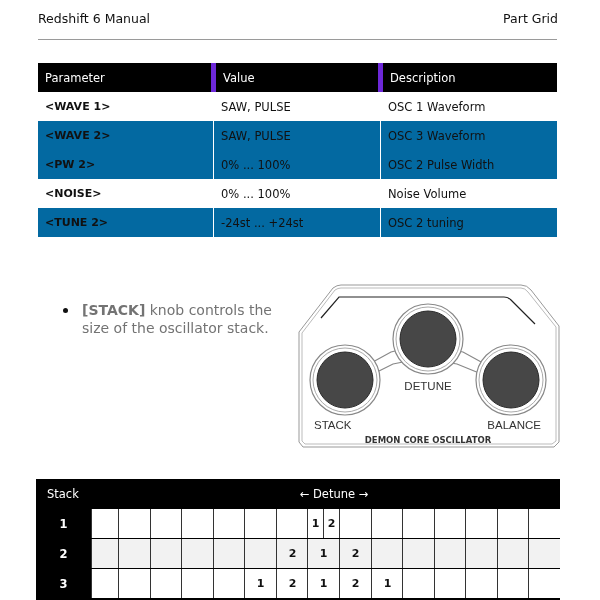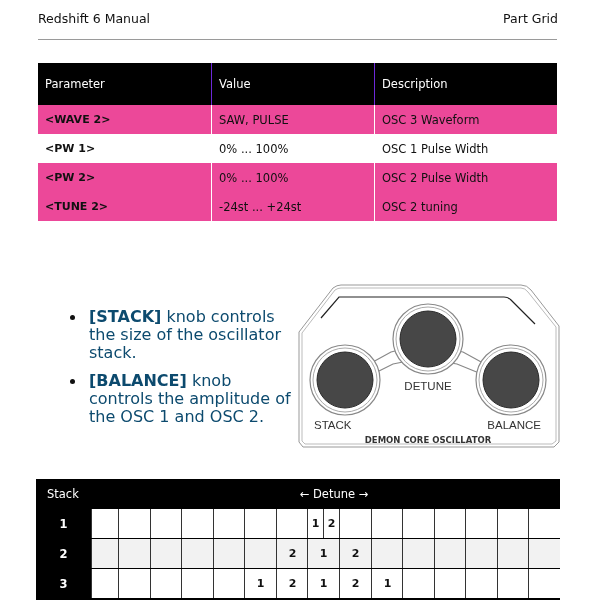--- a/index.html
+++ b/index.html
@@ -5,30 +5,30 @@
   html, body { margin: 0; padding: 0; background: #ffffff; }
   body { width: 600px; height: 600px; position: relative; overflow: hidden;
          font-family: "DejaVu Sans", sans-serif; color: #111; }
   .hdr-left { position: absolute; left: 38px; top: 11px; font-size: 12.5px; font-weight: 500; }
   .hdr-right { position: absolute; right: 42px; top: 11px; font-size: 12.5px; font-weight: 500; }
   .hdr-rule { position: absolute; left: 38px; top: 39px; width: 519px; height: 1px; background: #9a9a9a; }
 
   table.params { position: absolute; left: 38px; top: 63px; width: 519px; border-collapse: collapse;
                  font-size: 11.5px; }
   table.params th { background: #000; color: #fff; font-weight: 500; text-align: left;
-                    height: 42px; padding: 0 0 0 7px; }
-  table.params th + th { border-left: 1px solid #6d28d9; }
+                    height: 29px; padding: 0 0 0 7px; }
+  table.params th + th { border-left: 5px solid #6d28d9; }
   table.params td { height: 29px; padding: 0 0 0 7px; }
-  table.params tr.alt td { background: #ec4899; }
+  table.params tr.alt td { background: #0369a1; }
   table.params td.param { font-weight: bold; font-size: 11px; }
   table.params td + td { border-left: 1px solid #ffffff; }
   .c1 { width: 166px; } .c2 { width: 155px; }
 
-  ul.bullets { position: absolute; left: 56px; top: 296px; width: 225px; margin: 12px; padding: 0;
-               list-style: none; font-size: 16px; line-height: 18px; color: #0c4a6e; }
+  ul.bullets { position: absolute; left: 56px; top: 296px; width: 225px; margin: 5px; padding: 0;
+               list-style: none; font-size: 14px; line-height: 18px; color: #737373; }
   ul.bullets li { position: relative; padding-left: 21px; margin-bottom: 10px; }
   ul.bullets li .dot { position: absolute; left: 2px; top: 7px; width: 5px; height: 5px; border-radius: 50%; background: #111; }
   ul.bullets b { font-weight: bold; }
 
   svg.panel { position: absolute; left: 295px; top: 282px; }
 
   .grid { position: absolute; left: 36px; top: 479px; width: 524px; height: 121px; background: #000; }
   .grid .g-head { position: absolute; left: 0; top: 0; width: 524px; height: 30px; }
   .grid .g-stack-label { position: absolute; left: 11px; top: 8px; color: #fff; font-size: 11.5px; font-weight: 500; }
   .grid .g-detune-label { position: absolute; left: 0; right: 4px; top: 8px; text-align: center; color: #fff; font-size: 11.5px; padding-left: 76px; }
@@ -48,51 +48,52 @@
 
 <table class="params">
   <thead>
     <tr>
       <th class="c1">Parameter</th>
       <th class="c2">Value</th>
       <th>Description</th>
     </tr>
   </thead>
   <tbody>
+    <tr>
+      <td class="param">&lt;WAVE 1&gt;</td>
+      <td>SAW, PULSE</td>
+      <td>OSC 1 Waveform</td>
+    </tr>
     <tr class="alt">
       <td class="param">&lt;WAVE 2&gt;</td>
       <td>SAW, PULSE</td>
       <td>OSC 3 Waveform</td>
     </tr>
-    <tr>
-      <td class="param">&lt;PW 1&gt;</td>
-      <td>0% ... 100%</td>
-      <td>OSC 1 Pulse Width</td>
-    </tr>
     <tr class="alt">
       <td class="param">&lt;PW 2&gt;</td>
       <td>0% ... 100%</td>
       <td>OSC 2 Pulse Width</td>
+    </tr>
+    <tr>
+      <td class="param">&lt;NOISE&gt;</td>
+      <td>0% ... 100%</td>
+      <td>Noise Volume</td>
     </tr>
     <tr class="alt">
       <td class="param">&lt;TUNE 2&gt;</td>
       <td>-24st ... +24st</td>
       <td>OSC 2 tuning</td>
     </tr>
   </tbody>
 </table>
 
 <ul class="bullets">
   <li>
     <span class="dot"></span>
     <b>[STACK]</b><span> knob controls the size of the oscillator stack.</span>
-  </li>
-  <li>
-    <span class="dot"></span>
-    <b>[BALANCE]</b><span> knob controls the amplitude of the OSC 1 and OSC 2.</span>
   </li>
 </ul>
 
 <svg class="panel" width="270" height="170" viewBox="0 0 270 170">
 
   <path d="M 8 165 L 4 160 L 4 50 L 38 6 Q 42 3 46 3 L 226 3 Q 232 3 236 8 L 264 44 L 264 160 L 259 165 Z" fill="none" stroke="#999" stroke-width="1"></path>
   <path d="M 10 162 L 7 159 L 7 51 L 40 8 Q 43 6 46 6 L 226 6 Q 230 6 233 10 L 261 45 L 261 159 L 257 162 Z" fill="none" stroke="#bbb" stroke-width="1"></path>
 
   <path d="M 26 36 L 44 15 L 209 15 Q 213 15 216 18 L 240 42" fill="none" stroke="#222" stroke-width="1.2"></path>
 

